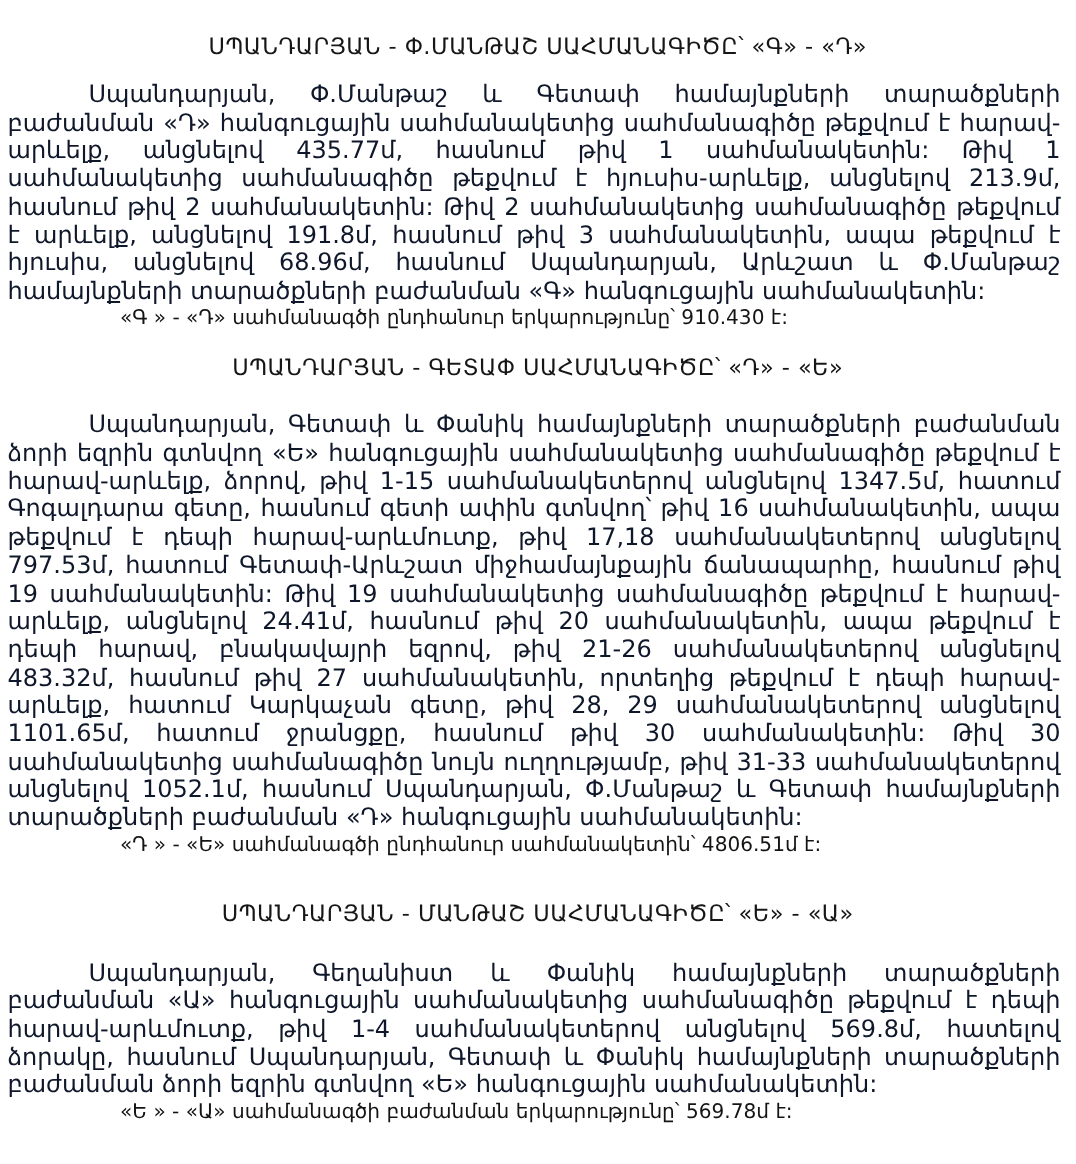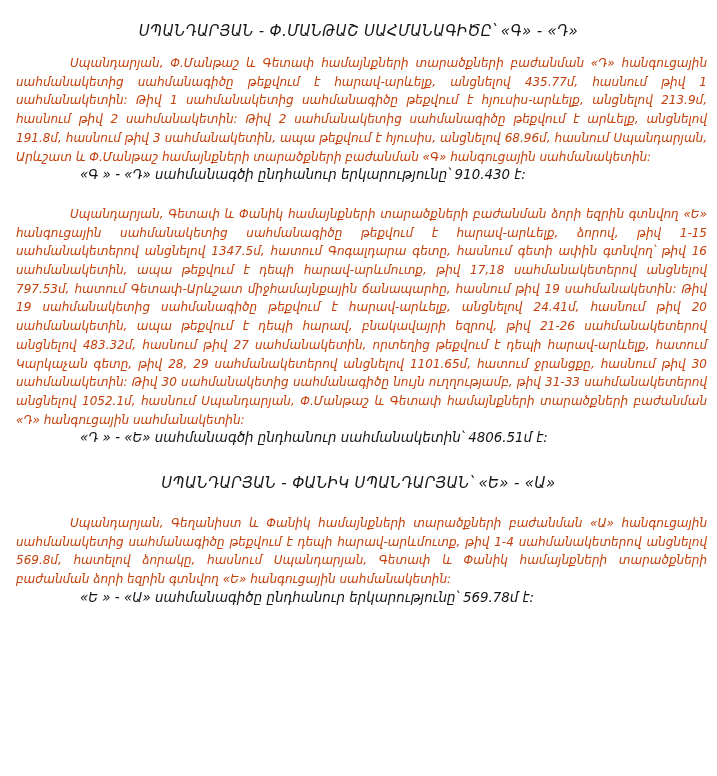--- a/index.html
+++ b/index.html
@@ -1,36 +1,36 @@
 <!DOCTYPE html>
 <html><head>
   <meta charset="utf-8">
   <style>
     html, body { margin: 0; padding: 0; background: #ffffff; }
     body {
       width: 717px; height: 776px; overflow: hidden;
       font-family: "DejaVu Sans", sans-serif;
       color: #111111;
     }
-    .page { position: relative; width: 717px; height: 724px; font-style: italic; }
+    .page { position: relative; width: 717px; height: 724px; }
     .title {
       text-align: center;
       font-size: 15px;
       letter-spacing: 0.3px;
       margin: 0;
       font-weight: normal;
       color: #161616;
     }
     .para {
-      margin: 0 10px 0 16px;
-      font-size: 12px;
+      margin: 0 10px 0 5px;
+      font-size: 16px;
       line-height: 18.7px;
       text-align: justify;
       text-indent: 54px;
-      color: #c2410c;
+      color: #0f172a;
     }
     .total {
       margin: 0 0 0 80px;
       font-size: 13.4px;
       line-height: 18.7px;
       color: #141414;
     }
     #s1-title { padding-top: 22px; }
     #s1-para { margin-top: 14px; }
     #s2-title { margin-top: 14px; }
@@ -43,23 +43,24 @@
 
 <div class="page">
 
   <section>
     <h2 id="s1-title" class="title">ՍՊԱՆԴԱՐՅԱՆ - Փ.ՄԱՆԹԱՇ ՍԱՀՄԱՆԱԳԻԾԸ՝ «Գ» - «Դ»</h2>
     <p id="s1-para" class="para">Սպանդարյան, Փ.Մանթաշ և Գետափ համայնքների տարածքների բաժանման «Դ» հանգուցային սահմանակետից սահմանագիծը թեքվում է հարավ-արևելք, անցնելով 435.77մ, հասնում թիվ 1 սահմանակետին: Թիվ 1 սահմանակետից սահմանագիծը թեքվում է հյուսիս-արևելք, անցնելով 213.9մ, հասնում թիվ 2 սահմանակետին: Թիվ 2 սահմանակետից սահմանագիծը թեքվում է արևելք, անցնելով 191.8մ, հասնում թիվ 3 սահմանակետին, ապա թեքվում է հյուսիս, անցնելով 68.96մ, հասնում Սպանդարյան, Արևշատ և Փ.Մանթաշ համայնքների տարածքների բաժանման «Գ» հանգուցային սահմանակետին:</p>
     <p class="total">«Գ » - «Դ» սահմանագծի ընդհանուր երկարությունը՝ 910.430 է:</p>
   </section>
 
   <section>
+    <h2 id="s2-title" class="title">ՍՊԱՆԴԱՐՅԱՆ - ԳԵՏԱՓ ՍԱՀՄԱՆԱԳԻԾԸ՝ «Դ» - «Ե»</h2>
     <p id="s2-para" class="para">Սպանդարյան, Գետափ և Փանիկ համայնքների տարածքների բաժանման ձորի եզրին գտնվող «Ե» հանգուցային սահմանակետից սահմանագիծը թեքվում է հարավ-արևելք, ձորով, թիվ 1-15 սահմանակետերով անցնելով 1347.5մ, հատում Գոգալդարա գետը, հասնում գետի ափին գտնվող՝ թիվ 16 սահմանակետին, ապա թեքվում է դեպի հարավ-արևմուտք, թիվ 17,18 սահմանակետերով անցնելով 797.53մ, հատում Գետափ-Արևշատ միջհամայնքային ճանապարհը, հասնում թիվ 19 սահմանակետին: Թիվ 19 սահմանակետից սահմանագիծը թեքվում է հարավ-արևելք, անցնելով 24.41մ, հասնում թիվ 20 սահմանակետին, ապա թեքվում է դեպի հարավ, բնակավայրի եզրով, թիվ 21-26 սահմանակետերով անցնելով 483.32մ, հասնում թիվ 27 սահմանակետին, որտեղից թեքվում է դեպի հարավ-արևելք, հատում Կարկաչան գետը, թիվ 28, 29 սահմանակետերով անցնելով 1101.65մ, հատում ջրանցքը, հասնում թիվ 30 սահմանակետին: Թիվ 30 սահմանակետից սահմանագիծը նույն ուղղությամբ, թիվ 31-33 սահմանակետերով անցնելով 1052.1մ, հասնում Սպանդարյան, Փ.Մանթաշ և Գետափ համայնքների տարածքների բաժանման «Դ» հանգուցային սահմանակետին:</p>
     <p class="total">«Դ » - «Ե» սահմանագծի ընդհանուր սահմանակետին՝ 4806.51մ է:</p>
   </section>
 
   <section>
-    <h2 id="s3-title" class="title">ՍՊԱՆԴԱՐՅԱՆ - ՓԱՆԻԿ ՍՊԱՆԴԱՐՅԱՆ՝ «Ե» - «Ա»</h2>
+    <h2 id="s3-title" class="title">ՍՊԱՆԴԱՐՅԱՆ - ՄԱՆԹԱՇ ՍԱՀՄԱՆԱԳԻԾԸ՝ «Ե» - «Ա»</h2>
     <p id="s3-para" class="para">Սպանդարյան, Գեղանիստ և Փանիկ համայնքների տարածքների բաժանման «Ա» հանգուցային սահմանակետից սահմանագիծը թեքվում է դեպի հարավ-արևմուտք, թիվ 1-4 սահմանակետերով անցնելով 569.8մ, հատելով ձորակը, հասնում Սպանդարյան, Գետափ և Փանիկ համայնքների տարածքների բաժանման ձորի եզրին գտնվող «Ե» հանգուցային սահմանակետին:</p>
-    <p class="total">«Ե » - «Ա» սահմանագիծը ընդհանուր երկարությունը՝ 569.78մ է:</p>
+    <p class="total">«Ե » - «Ա» սահմանագծի բաժանման երկարությունը՝ 569.78մ է:</p>
   </section>
 
 </div>
 
 </body></html>

